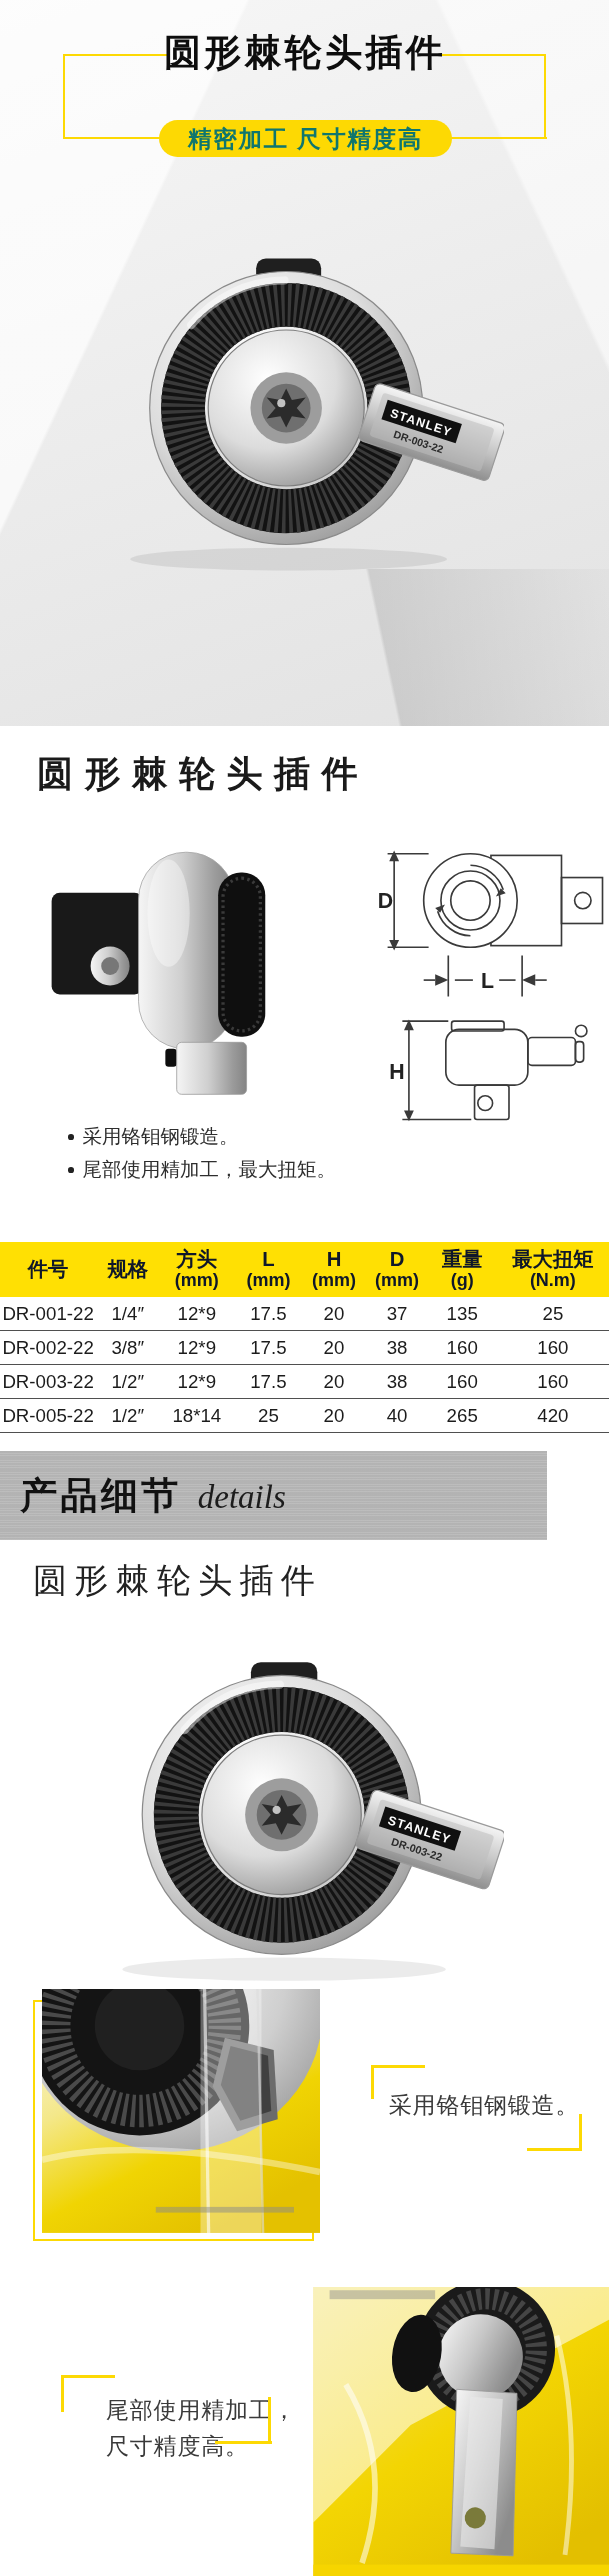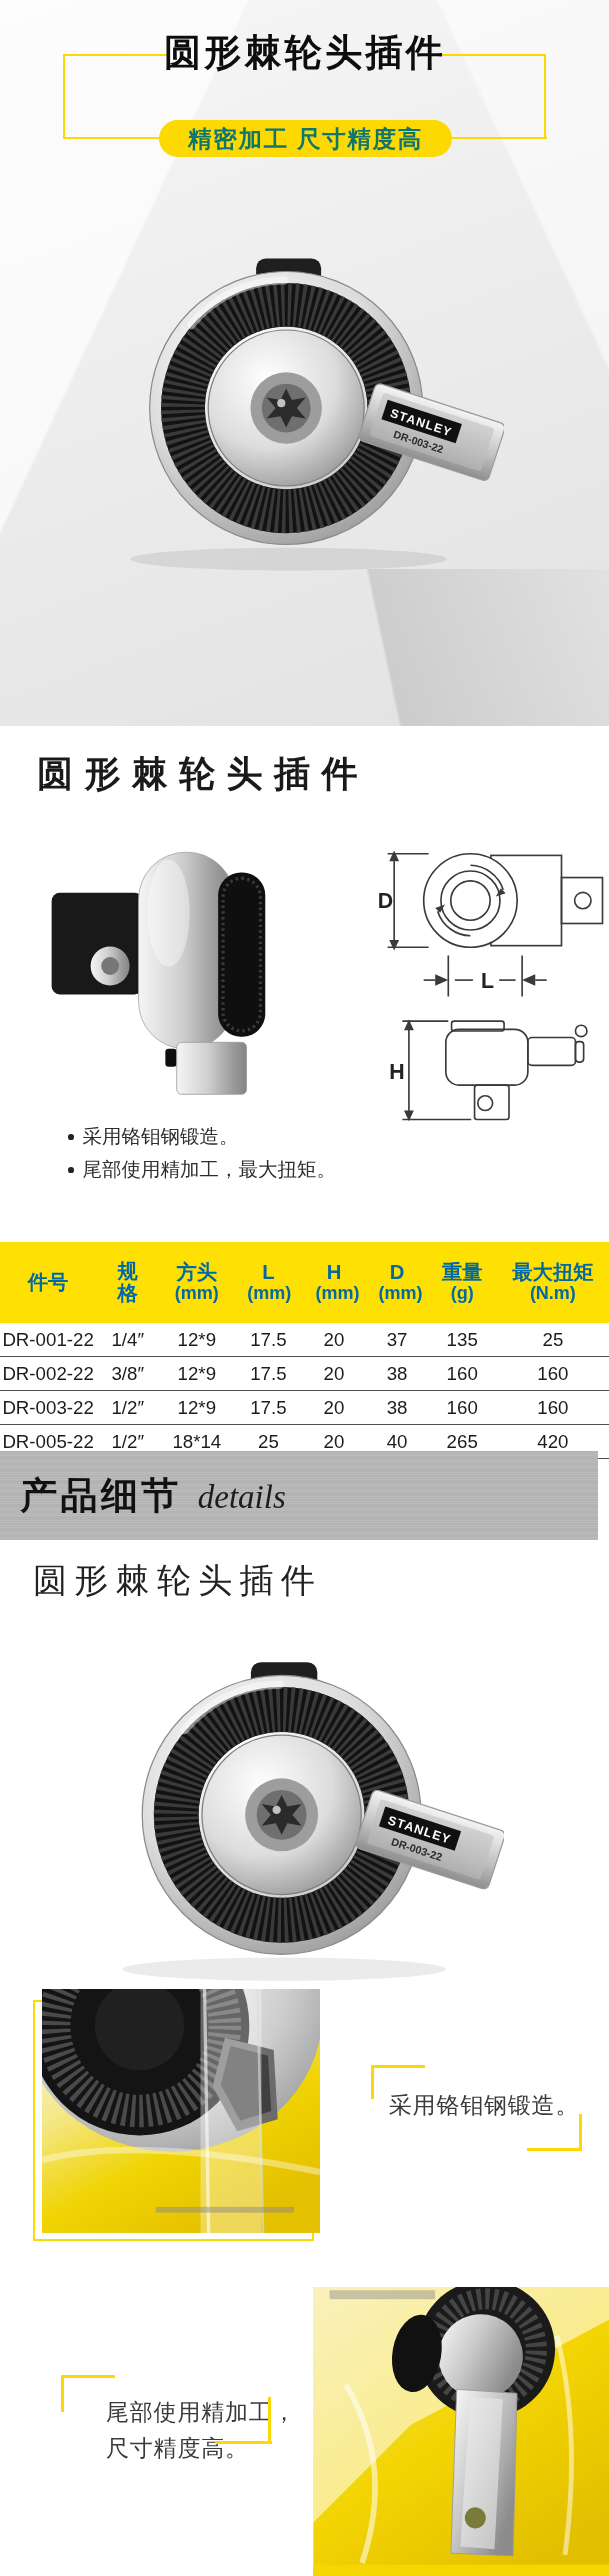--- a/index.html
+++ b/index.html
@@ -29,47 +29,47 @@
   .specs-heading{position:absolute;left:37px;top:750px;margin:0;font-size:36px;font-weight:700;
         letter-spacing:11.4px;color:#1a1a1a;}
   .side-photo{position:absolute;left:45px;top:836px;}
   .diagram{position:absolute;left:376px;top:839px;}
   .bullets{position:absolute;left:68px;top:1120px;margin:0;padding:0;list-style:none;}
   .bullets li{position:relative;padding-left:14.6px;font-size:19.5px;line-height:33px;color:#2e2e2e;}
   .bullets li::before{content:"";position:absolute;left:0;top:14px;width:5.7px;height:5.7px;
         border-radius:50%;background:#222;}
 
   .spec-table{position:absolute;left:0;top:1242px;width:610px;border-collapse:collapse;table-layout:fixed;}
-  .spec-table thead th{background:#ffe003;height:55px;padding:13px;vertical-align:middle;
-        font-size:20.3px;font-weight:700;color:#0369a1;line-height:1.05;}
+  .spec-table thead th{background:#ffe003;height:55px;padding:0;vertical-align:middle;
+        font-size:20.3px;font-weight:700;color:#0f172a;line-height:1.05;}
   .spec-table thead .thu{display:block;font-size:18px;font-weight:700;}
   .spec-table thead .thm{display:block;}
   .spec-table tbody td{height:33px;border-bottom:1.6px solid #4f4f4f;text-align:center;
         font-size:18.7px;color:#1c1c1c;padding:0;}
 
   
-  .details-bar{position:absolute;left:0;top:1451px;width:598px;height:89px;background:#b9b9b9;
+  .details-bar{position:absolute;left:0;top:1451px;width:547px;height:89px;background:#b9b9b9;
         background-image:repeating-linear-gradient(0deg,rgba(255,255,255,.05) 0 0.8px,rgba(0,0,0,.03) 0.8px 2.4px);
         display:flex;align-items:baseline;}
   .details-bar .bar-title{margin-left:20.3px;font-size:37px;font-weight:700;letter-spacing:3.3px;
         color:#111;line-height:89px;}
   .details-bar .bar-sub{margin-left:16.3px;font-size:33px;font-style:italic;
         font-family:"Liberation Serif","DejaVu Serif",serif;color:#1c1c1c;}
 
   
   .details-heading{position:absolute;left:33px;top:1558px;margin:0;font-size:34px;font-weight:500;
         letter-spacing:7.3px;color:#222;}
   .detail-photo-main{position:absolute;left:114px;top:1655px;}
   .d1-frame{position:absolute;left:33px;top:2000px;width:277px;height:237px;border:2.4px solid #fdd903;}
   .d1-photo{position:absolute;left:42px;top:1989px;}
   .bracket{position:absolute;background:#fdd903;}
   .caption1{position:absolute;left:370px;top:2090px;width:228px;text-align:center;
         font-size:23px;color:#3a3a3a;letter-spacing:0.8px;}
   .caption2{position:absolute;left:106px;top:2394px;font-size:23px;color:#3a3a3a;
-        letter-spacing:0.8px;line-height:36px;}
+        letter-spacing:0.8px;line-height:36px;font-family:Liberation Mono, monospace;}
   .d2-photo{position:absolute;left:313px;top:2287px;}
 </style>
 </head>
 <body>
 
 <div id="page">
 
   <section class="hero">
     <div class="shard1"></div>
     <div class="shard2"></div>

